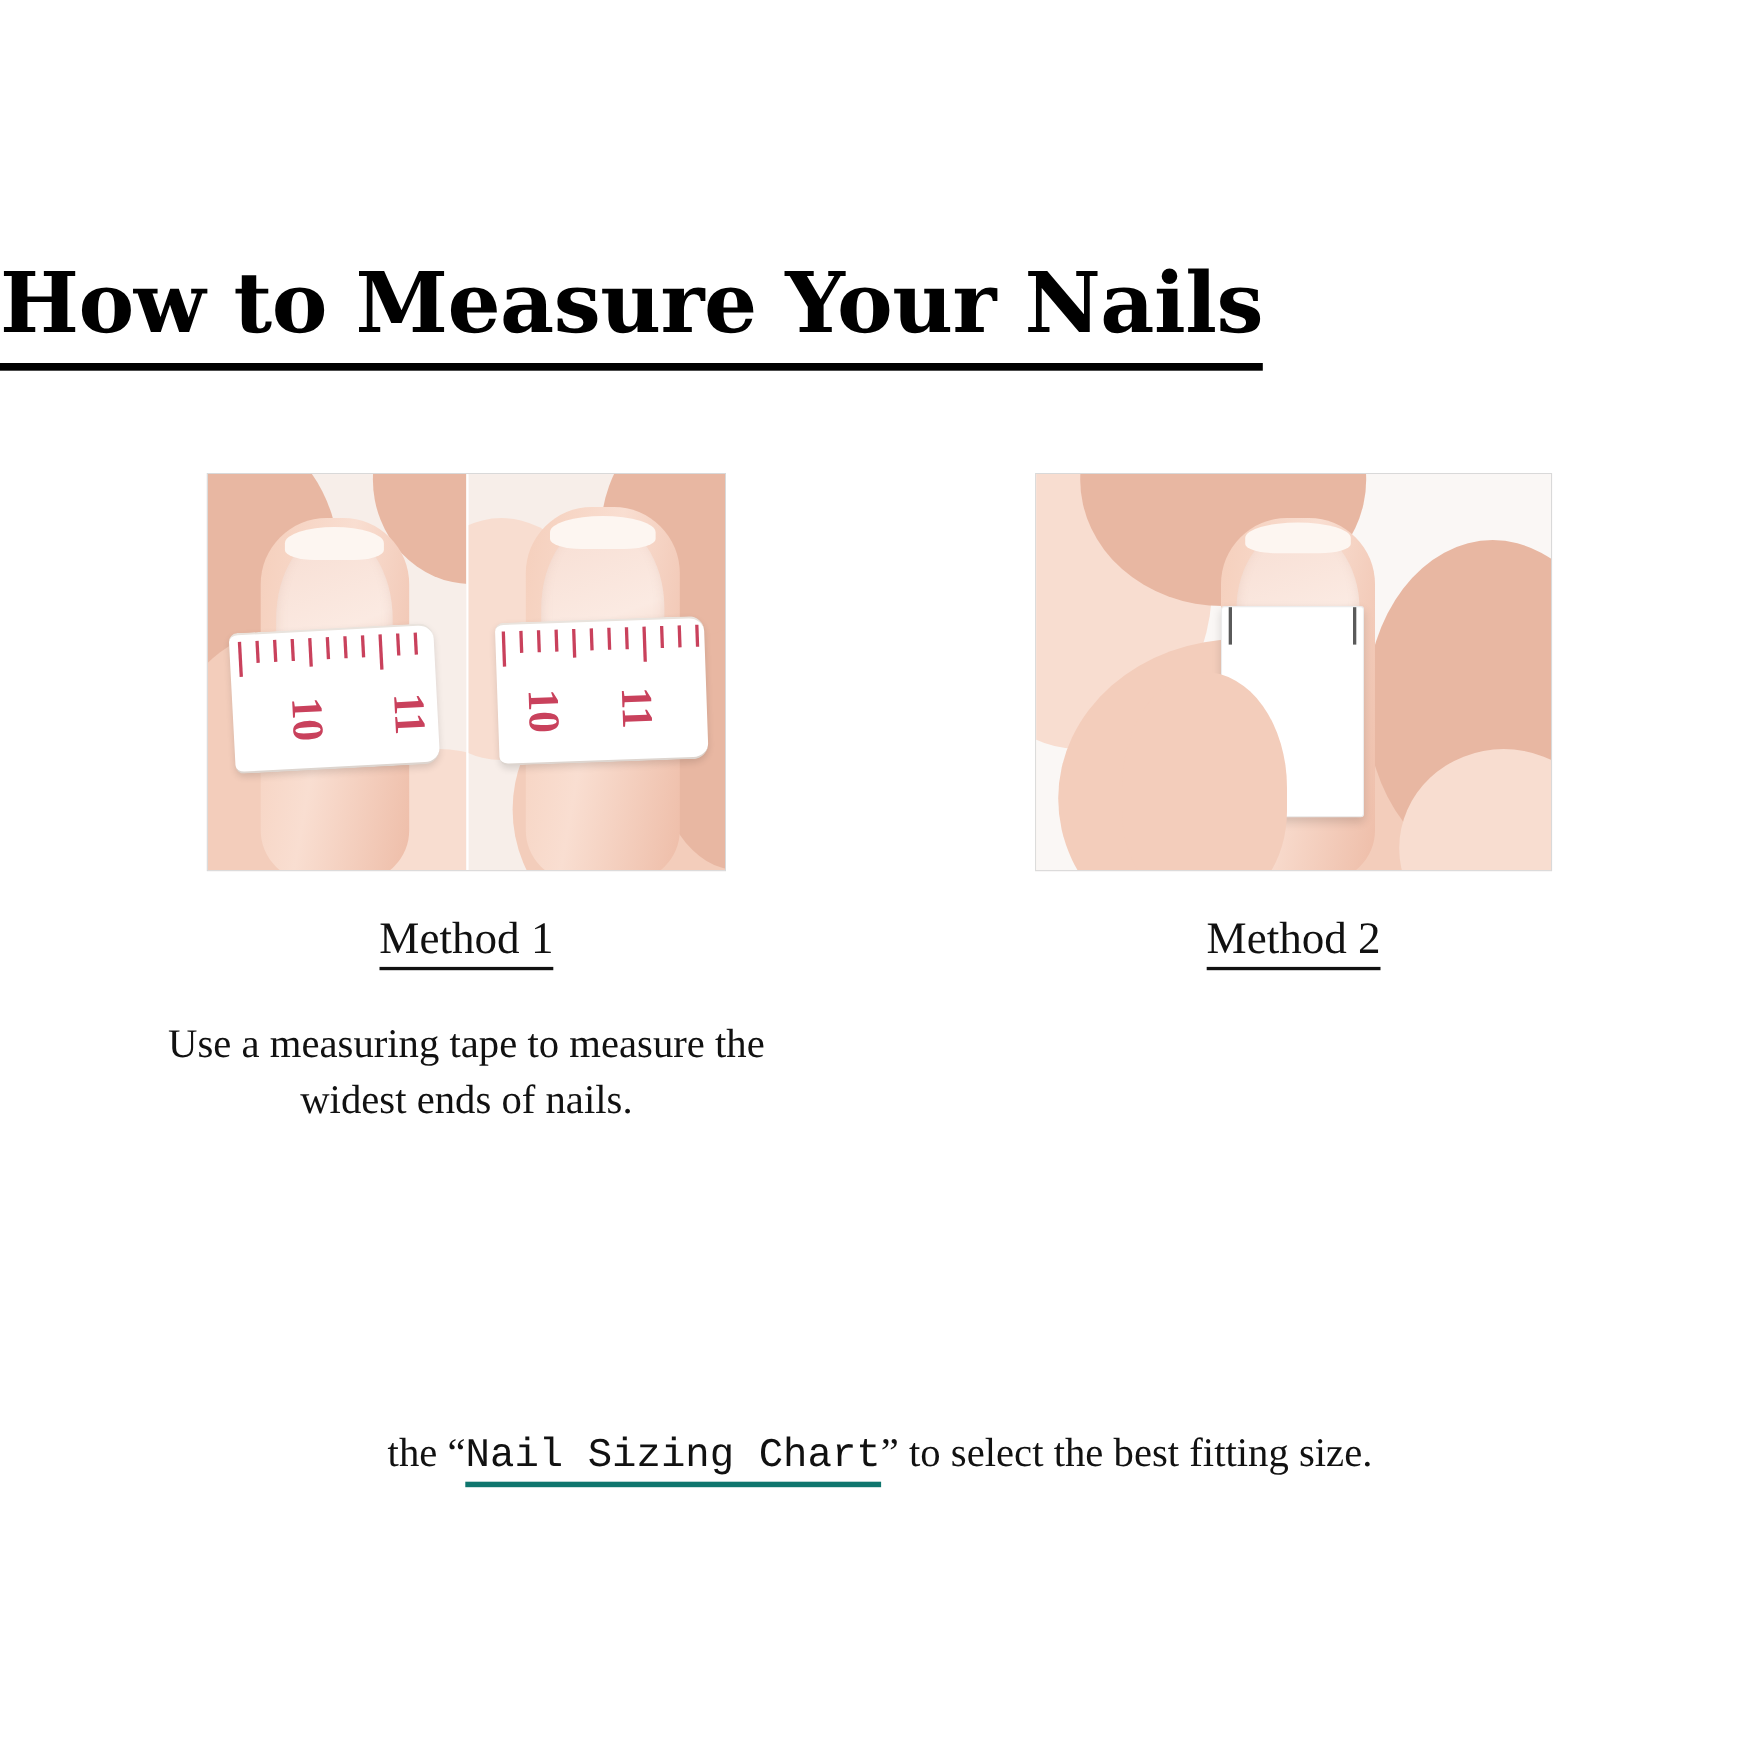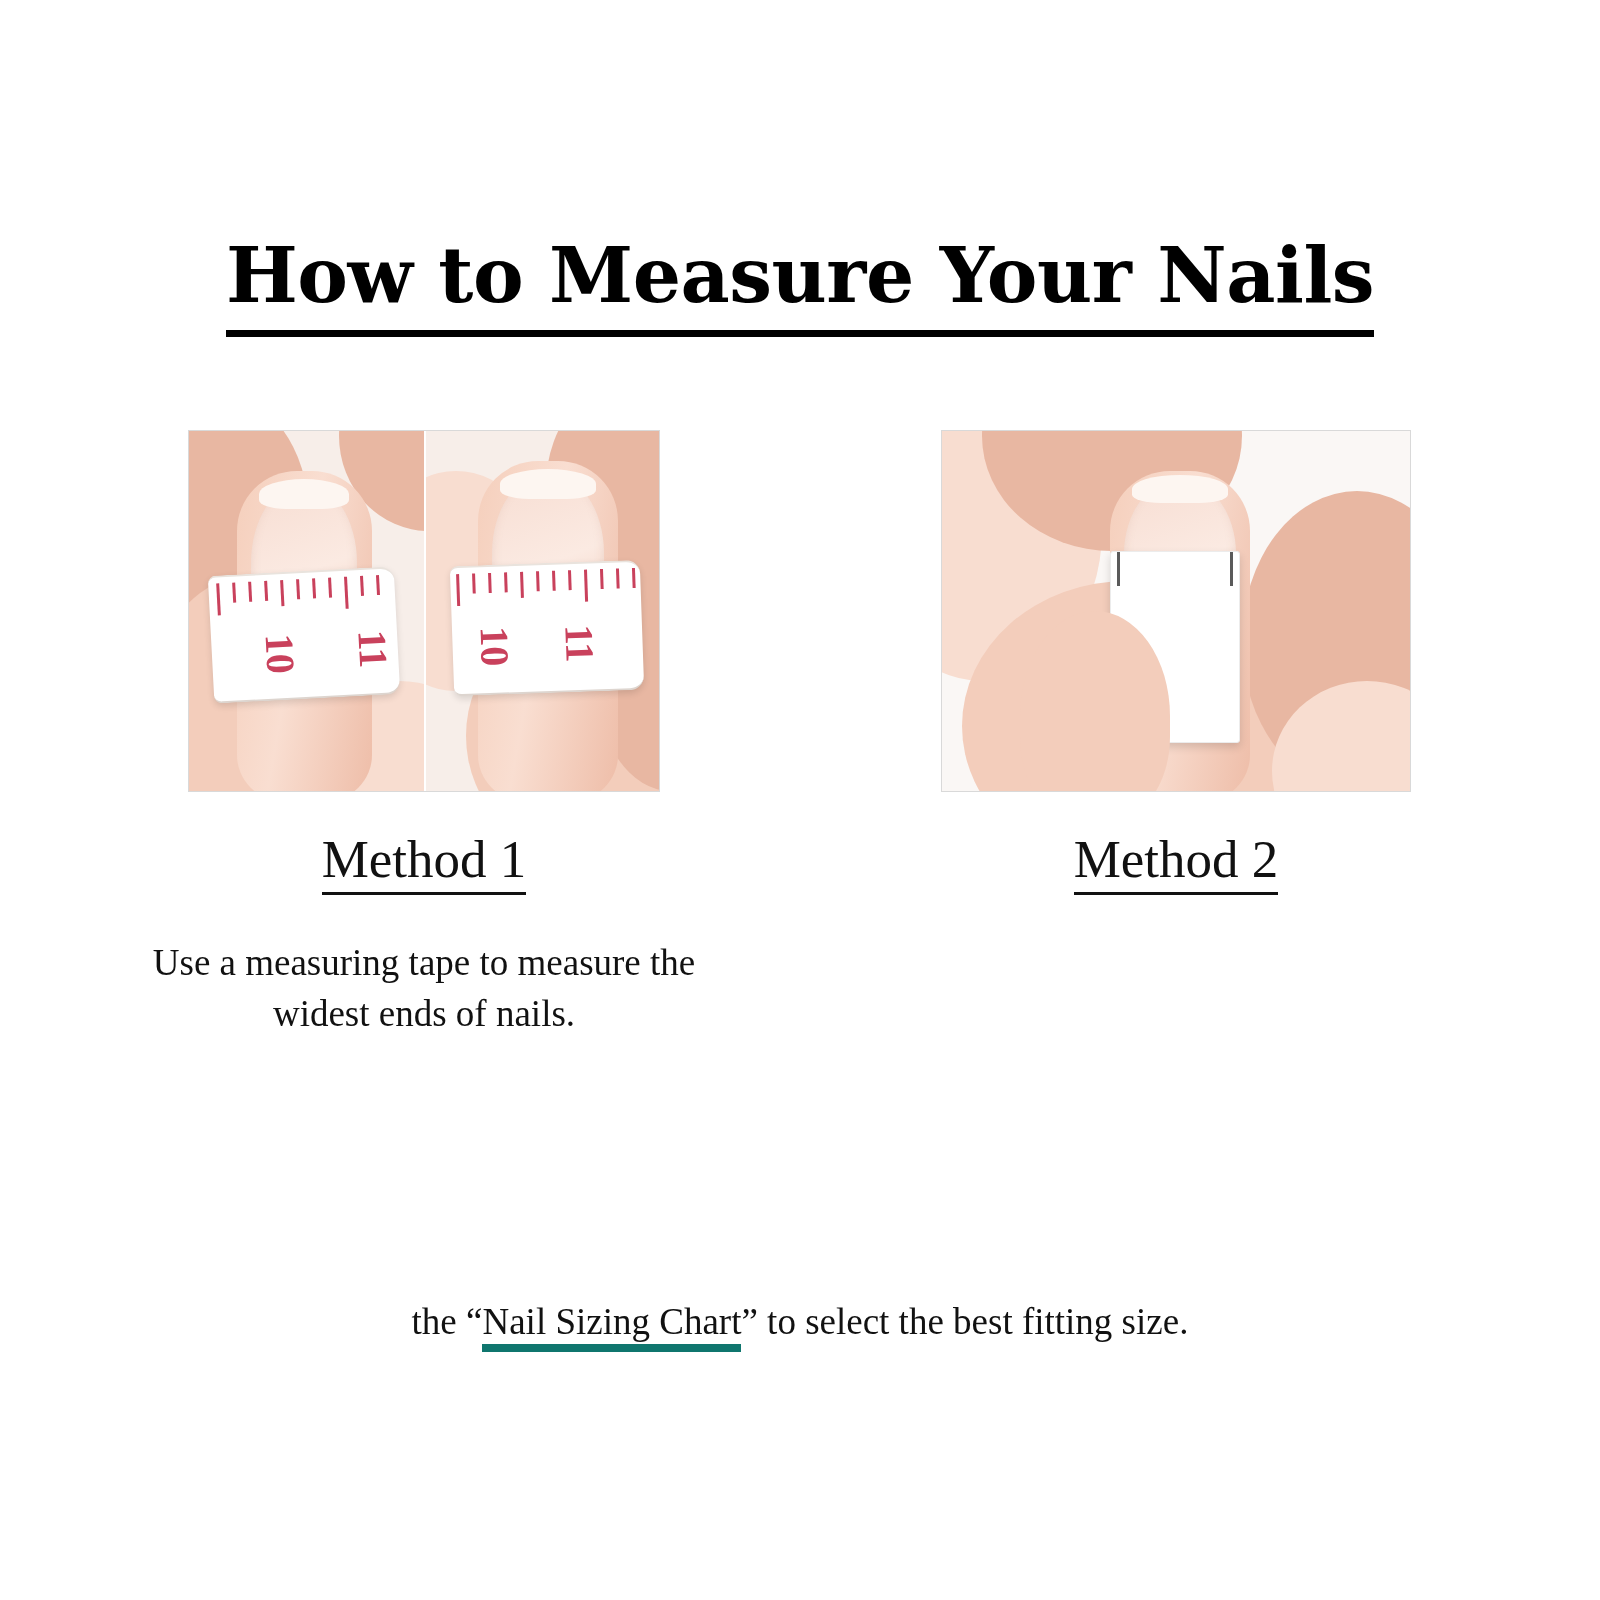--- a/index.html
+++ b/index.html
@@ -21,21 +21,20 @@
     position: relative;
     box-sizing: border-box;
   }
 
   
   .title-wrap {
     position: absolute;
     top: 238px;
     left: 0;
     width: 1600px;
-    text-align: center;
   }
   .title {
     display: inline-block;
     font-family: "DejaVu Serif", "Liberation Serif", serif;
     font-weight: 700;
     font-size: 76px;
     letter-spacing: -0.5px;
     line-height: 1.0;
     color: #000000;
     padding-bottom: 16px;
@@ -159,21 +158,21 @@
   }
   .mark {
     position: absolute;
     width: 3px;
     background: #5a5a5a;
   }
 
   
   .method {
     margin-top: 38px;
-    font-size: 53px;
+    font-size: 41px;
     line-height: 1.1;
     color: #111;
     display: inline-block;
     border-bottom: 3px solid #111;
     padding-bottom: 4px;
   }
   .desc {
     margin-top: 42px;
     font-size: 37px;
     line-height: 1.38;
@@ -188,22 +187,23 @@
     position: absolute;
     top: 1295px;
     left: 0;
     width: 1600px;
     text-align: center;
     font-size: 37px;
     line-height: 1.45;
     color: #111;
   }
   .note .u {
-    border-bottom: 8px solid #0f766e;
+    border-bottom: 5px solid #0f766e;
     padding-bottom: 2px;
+    font-family: Liberation Mono, monospace;
   }
 </style>
 </head>
 <body>
 
 <div class="page">
 
   <div class="title-wrap">
     <div class="title">How to Measure Your Nails</div>
   </div>

